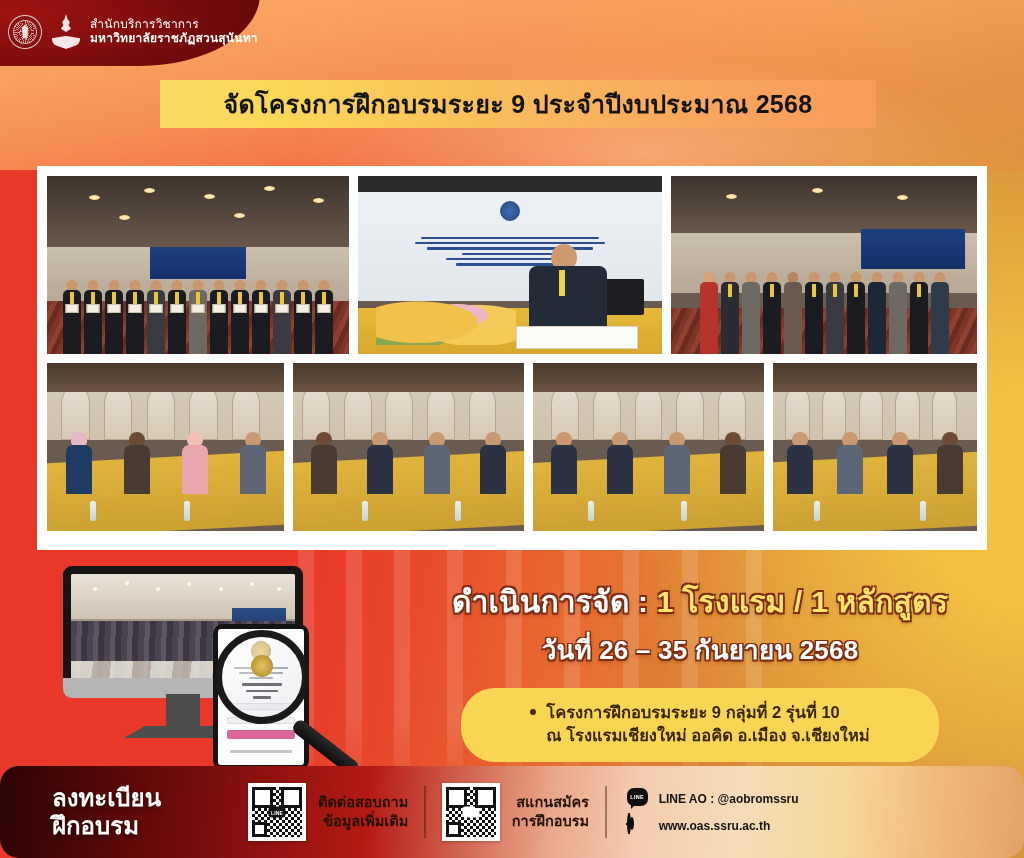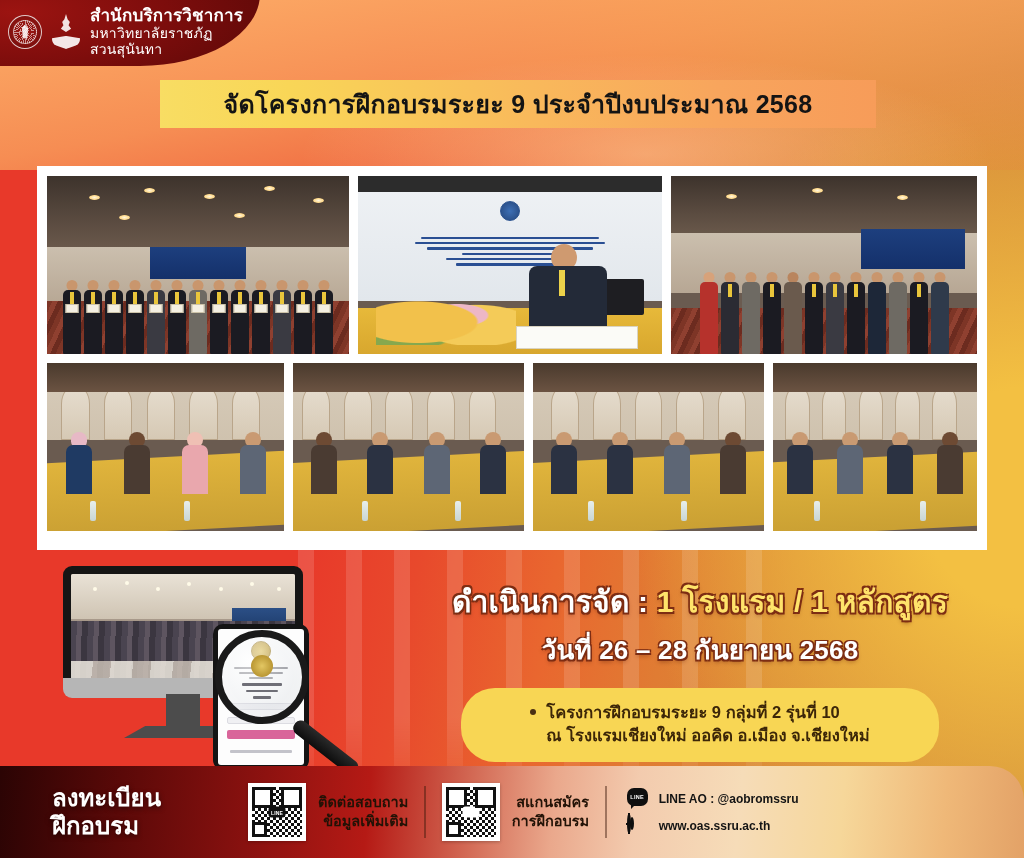--- a/index.html
+++ b/index.html
@@ -91,22 +91,22 @@
     clip-path: polygon(50% 0%, 60% 26%, 74% 40%, 66% 56%, 82% 74%, 50% 90%, 18% 74%, 34% 56%, 26% 40%, 40% 26%);
   }
   .emblem .book{
     position:absolute; left:50%; bottom:1px; transform:translateX(-50%);
     width:28px;height:13px;
     background:rgba(255,255,255,.9);
     border-radius: 0 0 14px 14px / 0 0 10px 10px;
     clip-path: polygon(0 18%, 48% 0, 52% 0, 100% 18%, 100% 62%, 50% 100%, 0 62%);
   }
   .header-text{ color:#fff; line-height:1.14; letter-spacing:.2px; }
-  .header-text .l1{ font-size:17px; font-weight:700; }
-  .header-text .l2{ font-size:14px; font-weight:400; }
+  .header-text .l1{ font-size:12px; font-weight:400; }
+  .header-text .l2{ font-size:12px; font-weight:700; }
 
   
   .title-band{
     position:absolute; left:160px; top:80px; width:716px; height:48px;
     background:linear-gradient(90deg,#f8dd63 0%,#f9d657 18%,#f9b95b 52%,#f8a55d 78%,#f79c59 100%);
     display:flex; align-items:center; justify-content:center;
     z-index:5;
   }
   .title-band span{
     font-size:25px; font-weight:700; color:#141414;
@@ -302,21 +302,21 @@
   .bullet-lines{ color:#3c2608; font-size:16.5px; font-weight:600; line-height:1.42; text-align:left; }
 
   
   .footer{
     position:absolute; left:0; bottom:0; width:1024px; height:92px; z-index:7;
     border-top-right-radius:34px; overflow:hidden;
     background:linear-gradient(95deg,
       #2b0404 0%, #5b0908 12%, #8e1210 26%, #b51a15 36%,
       #d36a55 46%, #eaa88c 54%, #f3cbae 62%, #f6dcb8 72%,
       #f6d79a 82%, #efb878 92%, #e3a267 100%);
-    display:flex; align-items:center;
+    display:flex; align-items:center;border-radius:19px;
   }
   .footer-left{
     flex:0 0 248px; padding-left:52px; color:#fff; line-height:1.16;
     font-size:24px; font-weight:700;
     text-shadow: 0 2px 5px rgba(0,0,0,.5);
   }
   .qr-grp{ display:flex; align-items:center; gap:12px;text-align:right; }
   .qr{
     width:58px;height:58px; background:#fff; padding:4px; flex:0 0 auto;
     box-shadow:0 1px 3px rgba(0,0,0,.25);
@@ -758,21 +758,21 @@
           <i style="width:78%"></i>
           <i style="width:64%"></i>
           <i style="width:34%"></i>
         </div>
     </div>
     <div class="mag-handle"></div>
   </div>
 
   <div class="right-text">
     <div class="rt-line1"><span>ดำเนินการจัด : </span><span class="hl">1 โรงแรม / 1 หลักสูตร</span></div>
-    <div class="rt-line2">วันที่ 26 – 28 กันยายน 2568</div>
+    <div class="rt-line2">วันที่ 26 – 35 กันยายน 2568</div>
 
     <div class="bullet-box">
       <div class="bullet-dot"></div>
       <div class="bullet-lines">
         <div>โครงการฝึกอบรมระยะ 9 กลุ่มที่ 2 รุ่นที่ 10</div>
         <div>ณ โรงแรมเชียงใหม่ ออคิด อ.เมือง จ.เชียงใหม่</div>
       </div>
     </div>
   </div>
 

